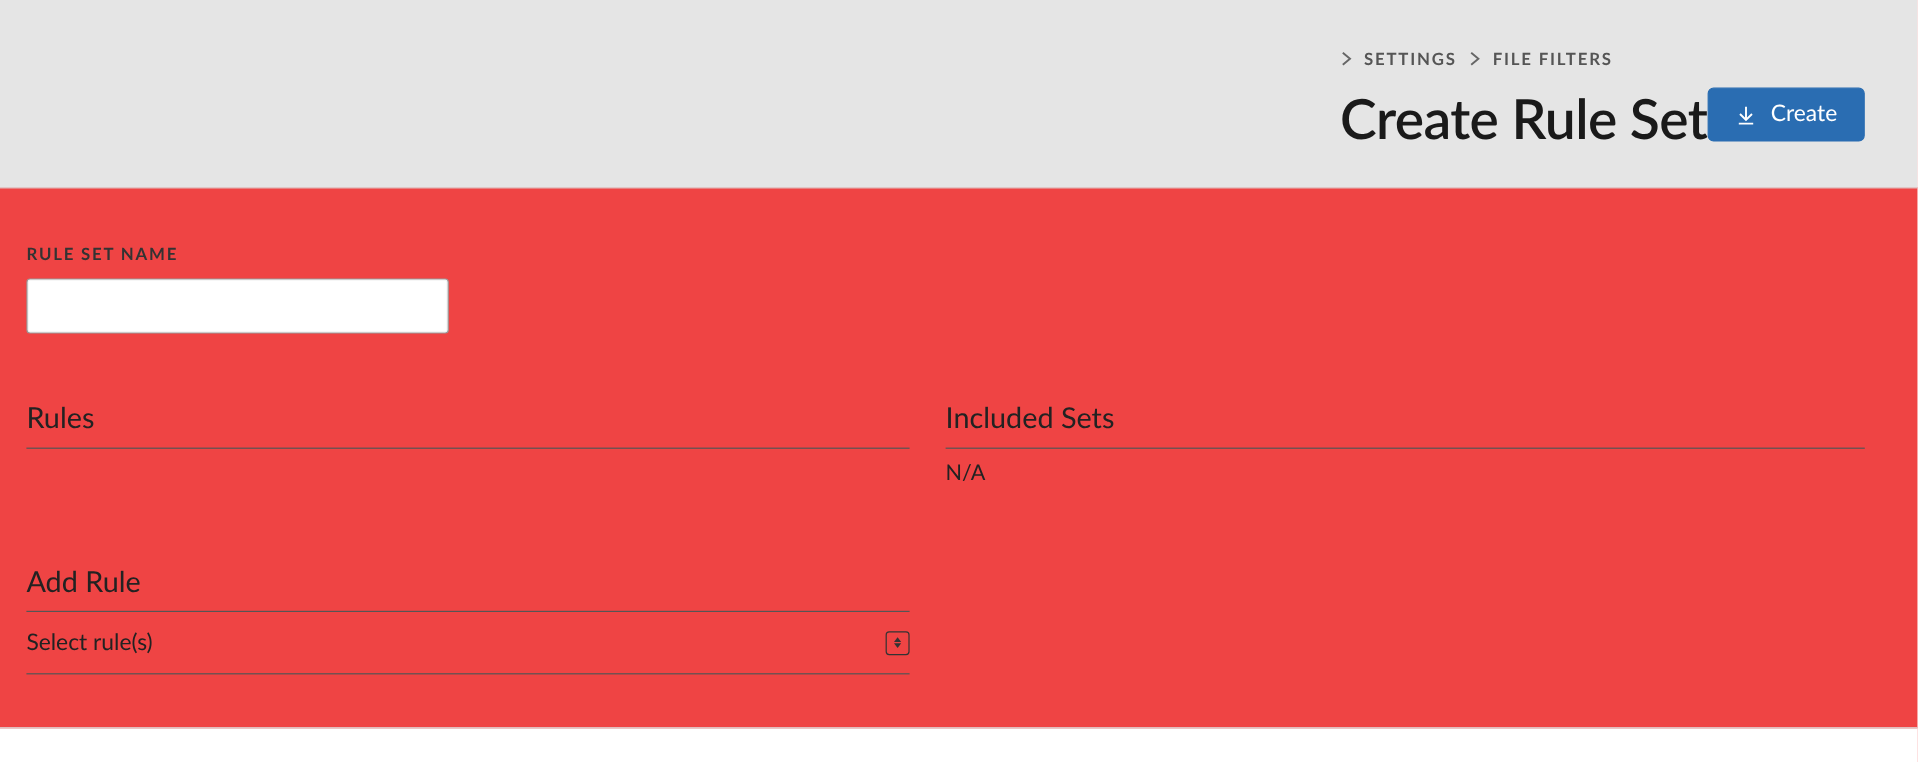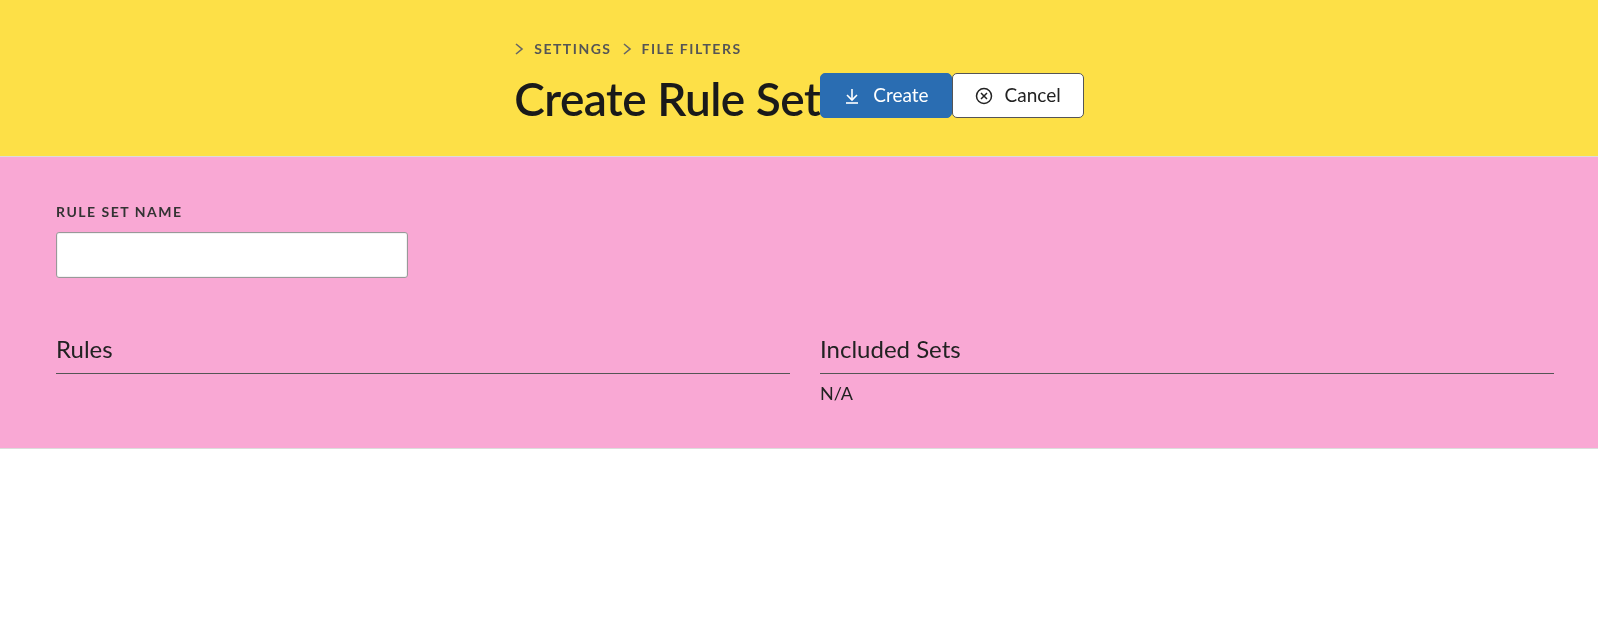--- a/index.html
+++ b/index.html
@@ -6,23 +6,23 @@
   html, body {
     width: 1598px;
     height: 635px;
     font-family: "Segoe UI", "Lato", -apple-system, BlinkMacSystemFont, sans-serif;
     background: #ffffff;
     color: #1a1a1a;
   }
   .header {
     padding: 40px 44px 30px 44px;
     display: flex;
-    justify-content: center;
+    justify-content: flex-end;
     align-items: flex-end;
-    background: #fde047;
+    background: #e5e5e5;
   }
   .breadcrumb {
     display: flex;
     align-items: center;
     gap: 10px;
     font-size: 14px;
     font-weight: 700;
     letter-spacing: 1.5px;
     color: #555;
     text-transform: uppercase;
@@ -61,24 +61,24 @@
     color: #ffffff;
     border-color: #2a6db2;
   }
   .btn-secondary {
     background: #ffffff;
     color: #222;
     border: 1px solid #555;
   }
   .btn .icon { display:inline-flex; }
   .content {
-    background: #f9a8d4;
+    background: #ef4444;
     border-top: 1px solid #dcdcdc;
     border-bottom: 1px solid #dcdcdc;
-    padding: 46px 44px 44px 56px;
+    padding: 46px 44px 44px 22px;
   }
   .field-label {
     font-size: 14px;
     font-weight: 700;
     letter-spacing: 1.5px;
     color: #333;
     text-transform: uppercase;
     margin-bottom: 12px;
   }
   .text-input {
@@ -168,42 +168,43 @@
     <button class="btn btn-primary">
       <span class="icon">
         <svg width="18" height="18" viewBox="0 0 18 18" fill="none" stroke="#ffffff" stroke-width="1.6">
           <path d="M9 2 V12"></path>
           <path d="M4 8 L9 13 L14 8"></path>
           <path d="M3 16 H15"></path>
         </svg>
       </span>
       <span>Create</span>
     </button>
-    <button class="btn btn-secondary">
-      <span class="icon">
-        <svg width="18" height="18" viewBox="0 0 18 18" fill="none" stroke="#222" stroke-width="1.5">
-          <circle cx="9" cy="9" r="7.5"></circle>
-          <path d="M6 6 L12 12 M12 6 L6 12"></path>
-        </svg>
-      </span>
-      <span>Cancel</span>
-    </button>
   </div>
 </div>
 
 <div class="content">
   <div>
     <div class="field-label">RULE SET NAME</div>
     <input type="text" class="text-input" value="" style="">
   </div>
 
   <div class="columns">
     <div class="col-left">
       <div class="section-heading">Rules</div>
 
+      <div class="add-rule-block">
+        <div class="section-heading">Add Rule</div>
+        <div class="select-row">
+          <span class="select-placeholder">Select rule(s)</span>
+          <span class="stepper-icon">
+            <span class="tri-up"></span>
+            <span class="tri-down"></span>
+          </span>
+        </div>
+      </div>
     </div>
 
     <div class="col-right">
       <div class="section-heading">Included Sets</div>
       <div class="section-body">N/A</div>
     </div>
   </div>
 </div>
 
 </body></html>

